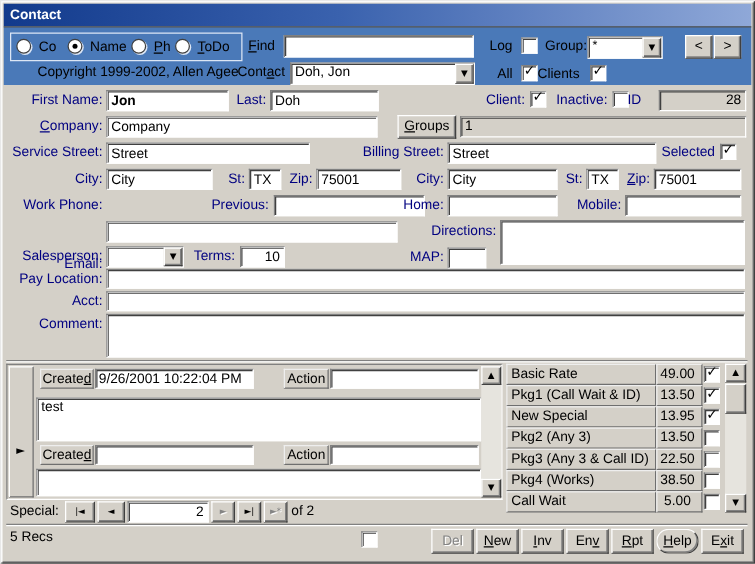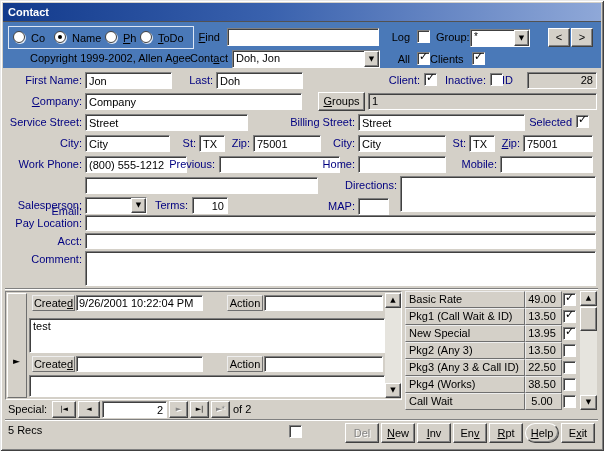--- a/index.html
+++ b/index.html
@@ -75,21 +75,21 @@
 
   <span class="a hlbl" style="left:184px;top:52px;width:44px;text-align:right;">Cont<u>a</u>ct</span>
   <span class="a txt" style="left:232px;top:50px;width:148px;height:18px;">Doh, Jon</span>
   <span class="a btn combo-arrow" style="left:364px;top:51px;width:15px;height:16px;">▼</span>
   <span class="a hlbl" style="left:386px;top:53px;width:24px;text-align:right;">All</span>
   <span class="a cb checked" style="left:417px;top:52px;"></span>
   <span class="a hlbl" style="left:430px;top:53px;">Clients</span>
   <span class="a cb checked" style="left:472px;top:52px;"></span>
 
   <span class="a lbl" style="left:2px;top:74px;width:80px;">First Name:</span>
-  <input class="a txt" style="left: 85px; top: 72px; width: 87px; height: 17px;" value="Jon">
+  <input class="a txt" style="left: 85px; top: 72px; width: 98px; height: 17px; font-weight: bold;" value="Jon">
   <span class="a lbl" style="left:185px;top:74px;width:28px;">Last:</span>
   <input class="a txt" style="left: 216px; top: 72px; width: 87px; height: 17px;" value="Doh">
   <span class="a lbl" style="left:370px;top:74px;width:50px;">Client:</span>
   <span class="a cb checked" style="left:424px;top:73px;"></span>
   <span class="a lbl" style="left:437px;top:74px;width:49px;">Inactive:</span>
   <span class="a cb" style="left:490px;top:73px;"></span>
   <span class="a lbl" style="left:502px;top:74px;">ID</span>
   <span class="a txt gray right" style="left:527px;top:72px;width:70px;height:17px;">28</span>
 
   <span class="a lbl" style="left:2px;top:95px;width:80px;"><u>C</u>ompany:</span>
@@ -111,21 +111,20 @@
   <span class="a lbl" style="left:226px;top:137px;width:24px;">Zip:</span>
   <input class="a txt" style="left: 253px; top: 135px; width: 68px; height: 17px;" value="75001">
   <span class="a lbl" style="left:305px;top:137px;width:50px;">City:</span>
   <input class="a txt" style="left: 358px; top: 135px; width: 88px; height: 17px;" value="City">
   <span class="a lbl" style="left:446px;top:137px;width:20px;">St:</span>
   <input class="a txt" style="left: 469px; top: 135px; width: 26px; height: 17px;" value="TX">
   <span class="a lbl" style="left:496px;top:137px;width:24px;"><u>Z</u>ip:</span>
   <input class="a txt" style="left: 523px; top: 135px; width: 70px; height: 17px;" value="75001">
 
   <span class="a lbl" style="left:2px;top:158px;width:80px;">Work Phone:</span>
-  <input class="a txt" style="left: 85px; top: 156px; width: 102px; height: 17px;" value="(800) 555-1212">
   <span class="a lbl" style="left:150px;top:158px;width:65px;">Previous:</span>
   <input class="a txt" style="left: 219px; top: 156px; width: 121px; height: 17px;" value="">
   <span class="a lbl" style="left:305px;top:158px;width:50px;">Home:</span>
   <input class="a txt" style="left: 358px; top: 156px; width: 88px; height: 17px;" value="">
   <span class="a lbl" style="left:448px;top:158px;width:49px;">Mobile:</span>
   <input class="a txt" style="left: 500px; top: 156px; width: 93px; height: 17px;" value="">
 
   <span class="a lbl" style="left:2px;top:161px;width:80px;margin-top:44px;">Email:</span>
   <input class="a txt" style="left: 85px; top: 177px; width: 233px; height: 17px;" value="">
   <span class="a lbl" style="left:330px;top:179px;width:67px;">Directions:</span>

